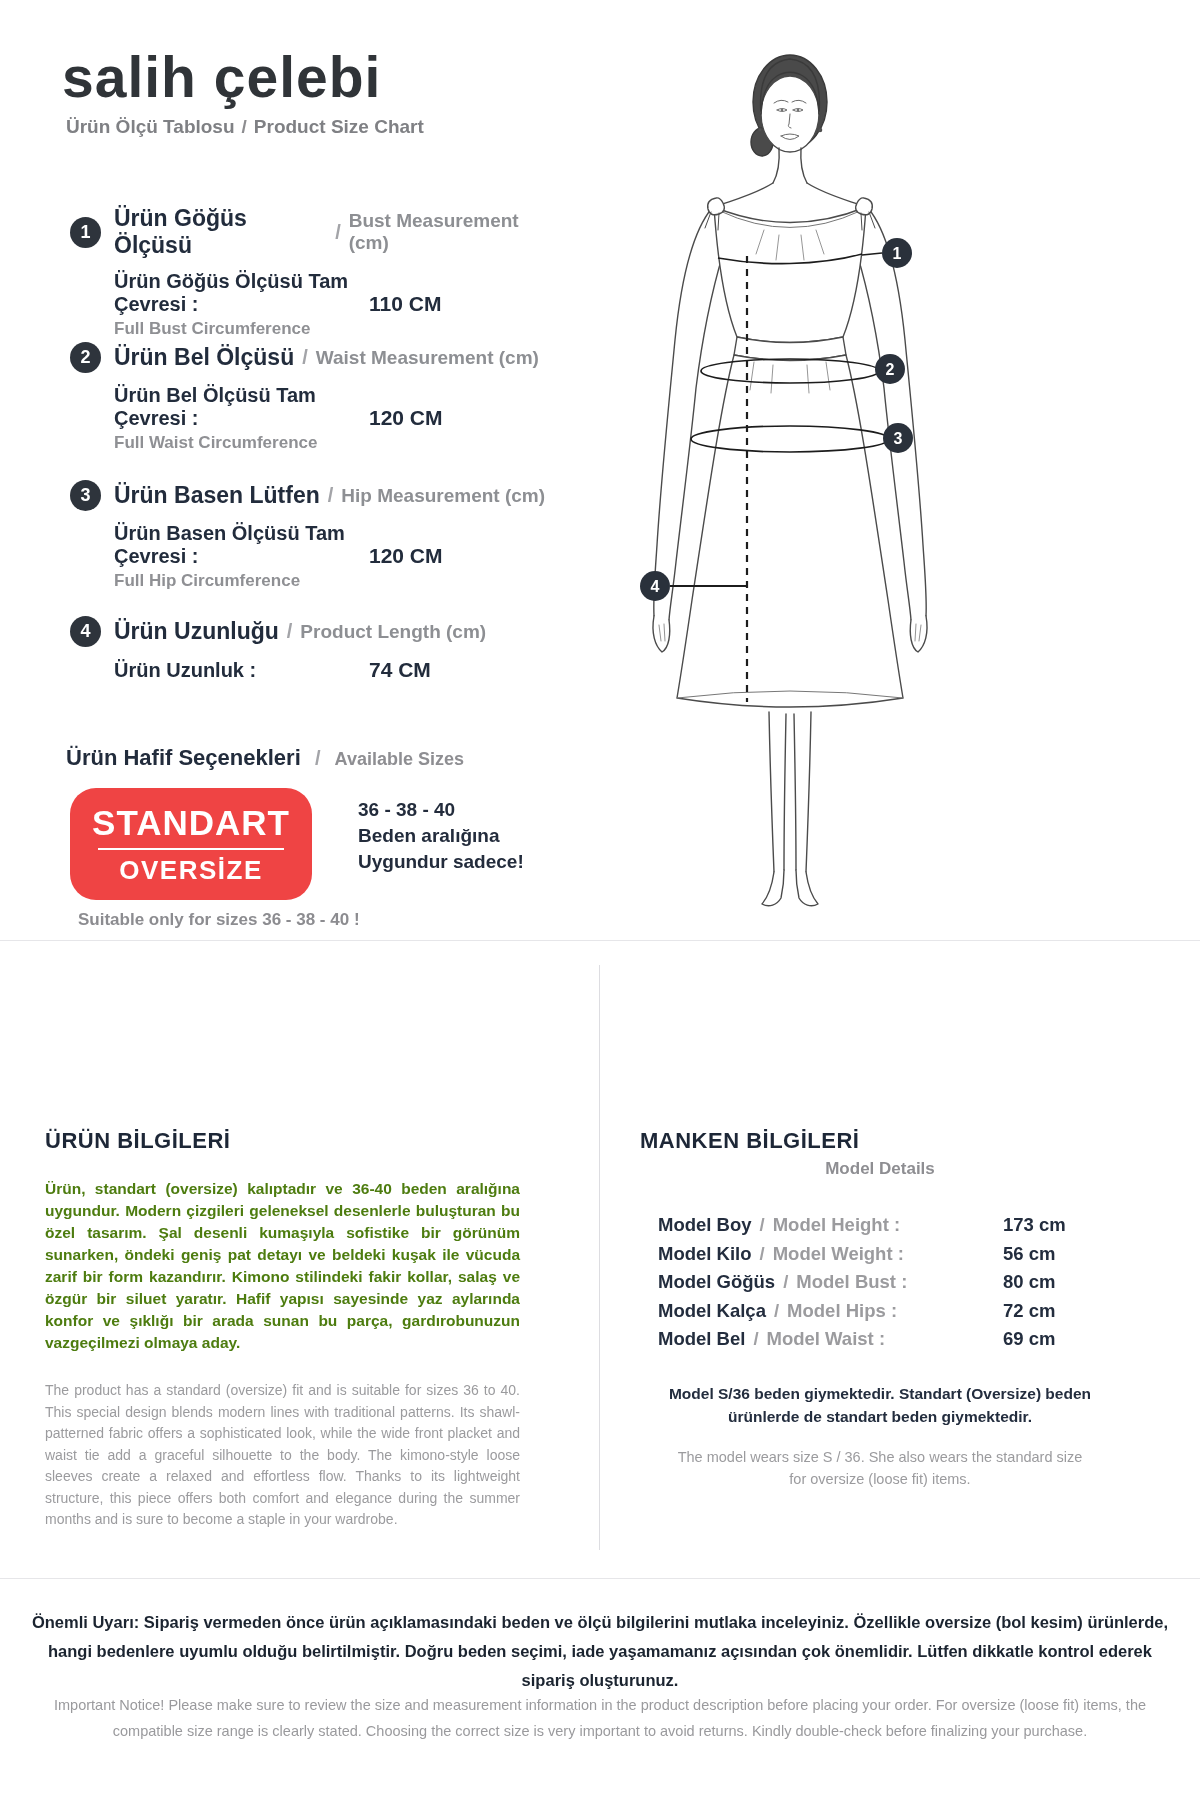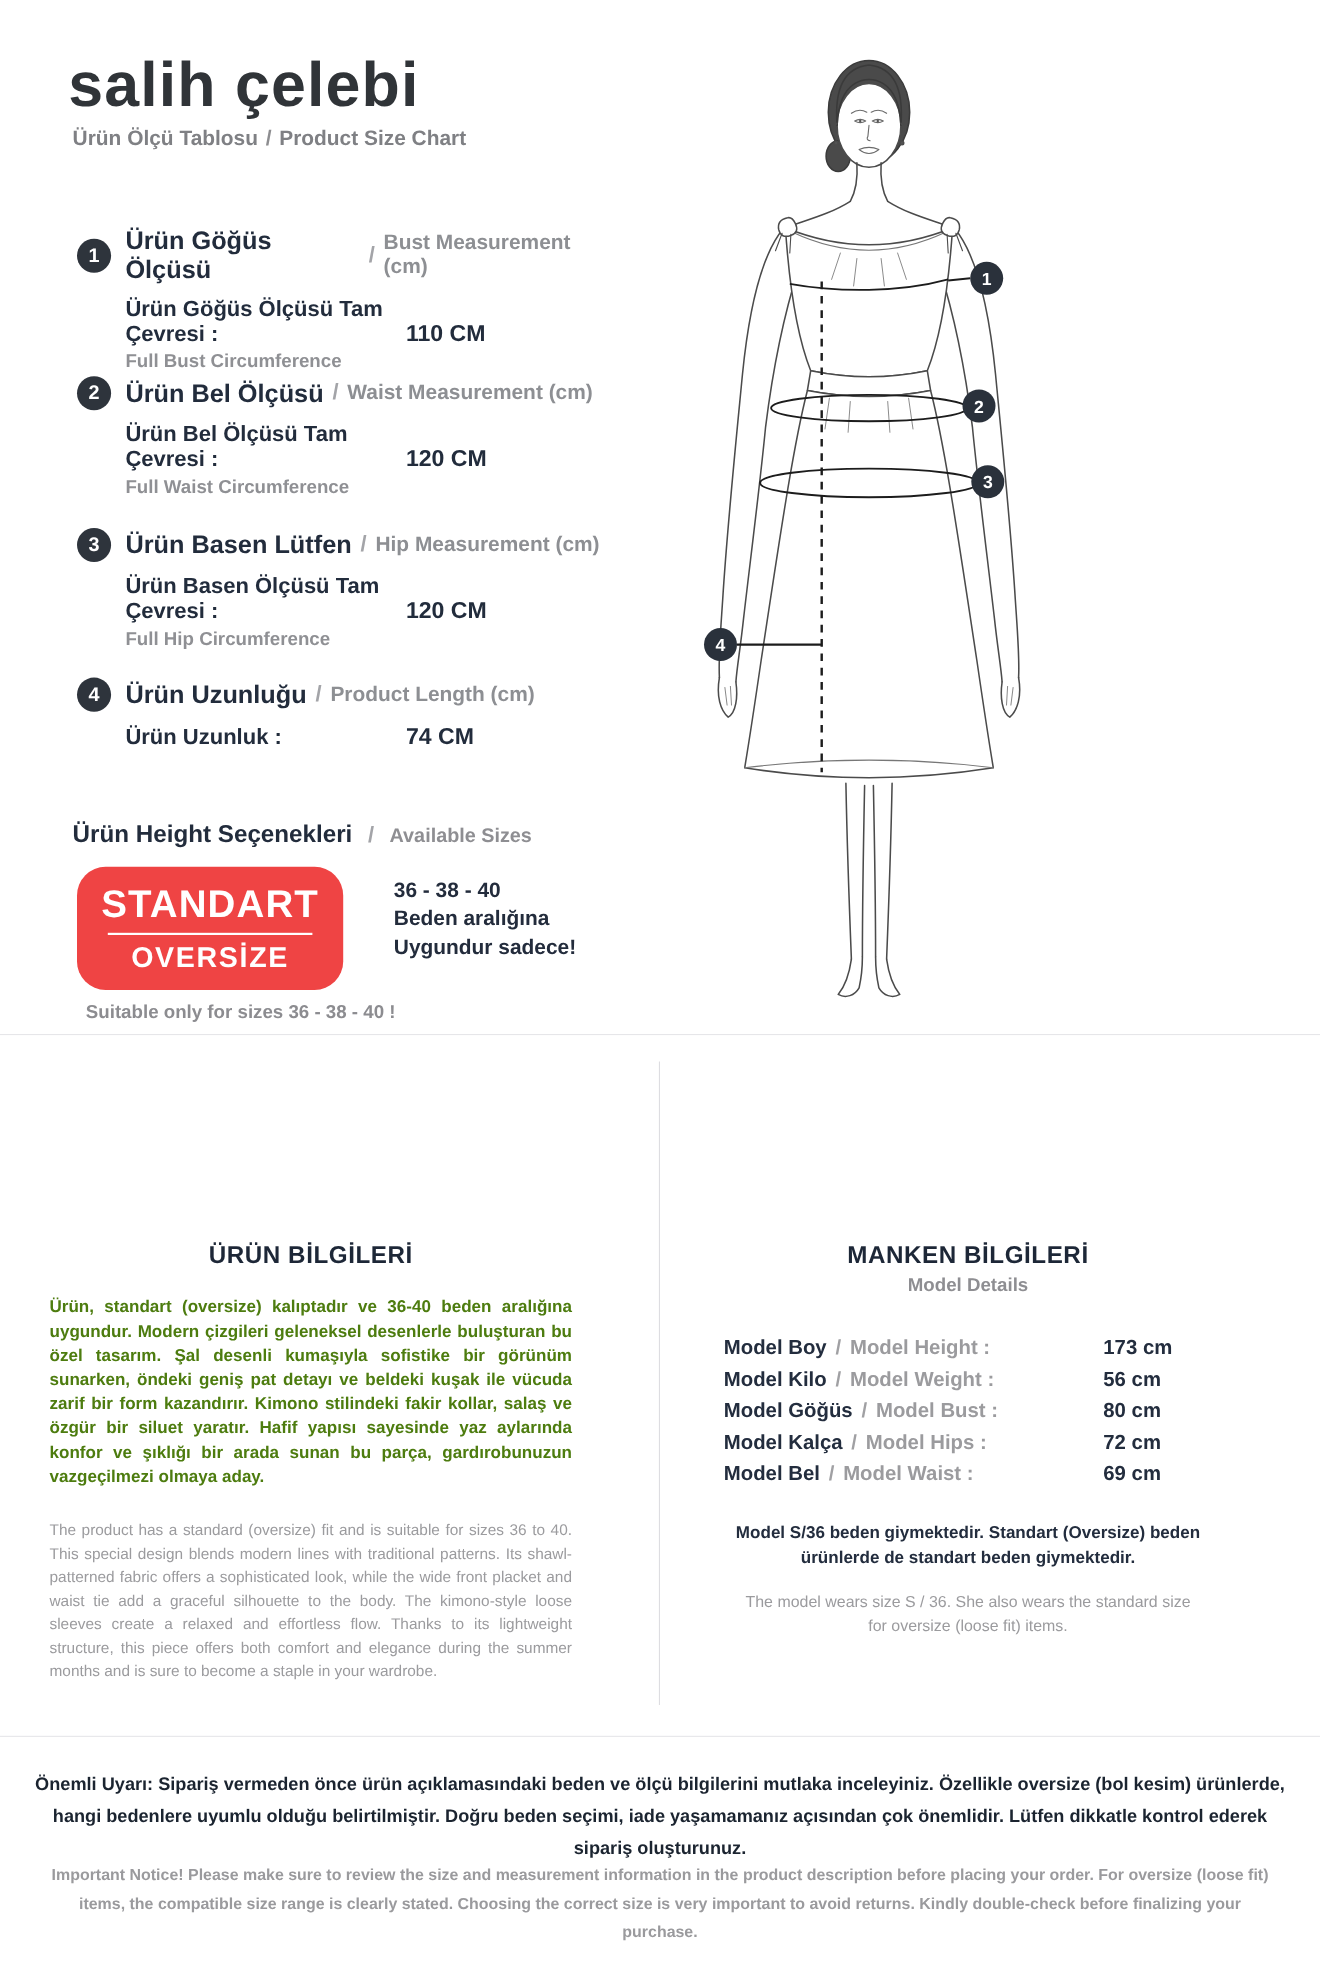--- a/index.html
+++ b/index.html
@@ -36,38 +36,38 @@
   .badge-note{left:338px;top:797px;font-size:19px;font-weight:800;color:#232c3c;line-height:26px;margin-left:20px;}
   .suitable{left:78px;top:910px;font-size:17px;font-weight:700;color:#8c8c90;}
 
   .hr{left:0;width:1200px;height:1px;background:#e6e6e9;}
   .vr{left:599px;top:965px;width:1px;height:585px;background:#dddde1;}
 
   
   .col{top:1128px;}
   .col-left{left:45px;width:475px;}
   .col-right{left:640px;width:480px;}
-  .col-h-tr{text-align:center;font-size:22px;font-weight:800;color:#1d2737;letter-spacing:.5px;}
+  .col-h-tr{text-align:left;font-size:22px;font-weight:800;color:#1d2737;letter-spacing:.5px;}
   .col-h-en{text-align:center;font-size:17px;font-weight:600;color:#8e8e92;margin-top:5px;}
   .para-tr{margin-top:24px;font-size:15.5px;font-weight:700;color:#4d7c0f;line-height:22px;text-align:justify;}
   .para-en{margin-top:26px;font-size:14px;font-weight:500;color:#9b9b9e;line-height:21.5px;text-align:justify;}
 
   .model-rows{margin:32px 0 0 18px;font-size:18.5px;}
   .model-row{line-height:28.5px;}
   .model-row .grp{display:inline-block;width:345px;}
   .model-row .lt{font-weight:700;color:#232d3e;}
   .model-row .sl{margin:0 8px;color:#a0a0a3;font-weight:600;}
   .model-row .le{font-weight:600;color:#9b9b9e;}
   .model-row .mv{font-weight:600;color:#232d3e;}
   .model-note-tr{margin-top:28px;padding:0 10px;text-align:center;font-size:15.5px;font-weight:700;color:#232d3e;line-height:23px;}
   .model-note-en{margin-top:18px;padding:0 30px;text-align:center;font-size:14.5px;font-weight:500;color:#9b9b9e;line-height:22px;}
 
   
   .notice-tr{left:25px;top:1608px;width:1150px;text-align:center;font-size:16.5px;font-weight:700;color:#1b2430;line-height:29px;}
-  .notice-en{left:40px;top:1692px;width:1120px;text-align:center;font-size:14.5px;font-weight:700;color:#9a9a9d;line-height:26px;}
+  .notice-en{left:40px;top:1692px;width:1120px;text-align:center;font-size:14.5px;font-weight:400;color:#9a9a9d;line-height:26px;}
 
   .figure{left:540px;top:40px;width:480px;height:900px;}
 </style>
 </head>
 <body>
 
 <div class="page">
 
   <div class="abs logo">salih çelebi</div>
   <div class="abs subtitle">
@@ -119,21 +119,21 @@
       <span class="m-title-tr">Ürün Uzunluğu</span>
       <span class="m-sep">/</span>
       <span class="m-title-en">Product Length (cm)</span>
     </div>
     <div class="value-row">
       <span class="lbl">Ürün Uzunluk :</span><span class="val">74 CM</span>
     </div>
   </div>
 
   <div class="abs sizes-heading">
-    <span>Ürün Height Seçenekleri</span>
+    <span>Ürün Hafif Seçenekleri</span>
     <span class="m-sep">/</span>
     <span class="en">Available Sizes</span>
   </div>
 
   <div class="abs badge">
     <div class="l1">STANDART</div>
     <div class="rule"></div>
     <div class="l2">OVERSİZE</div>
   </div>
 

